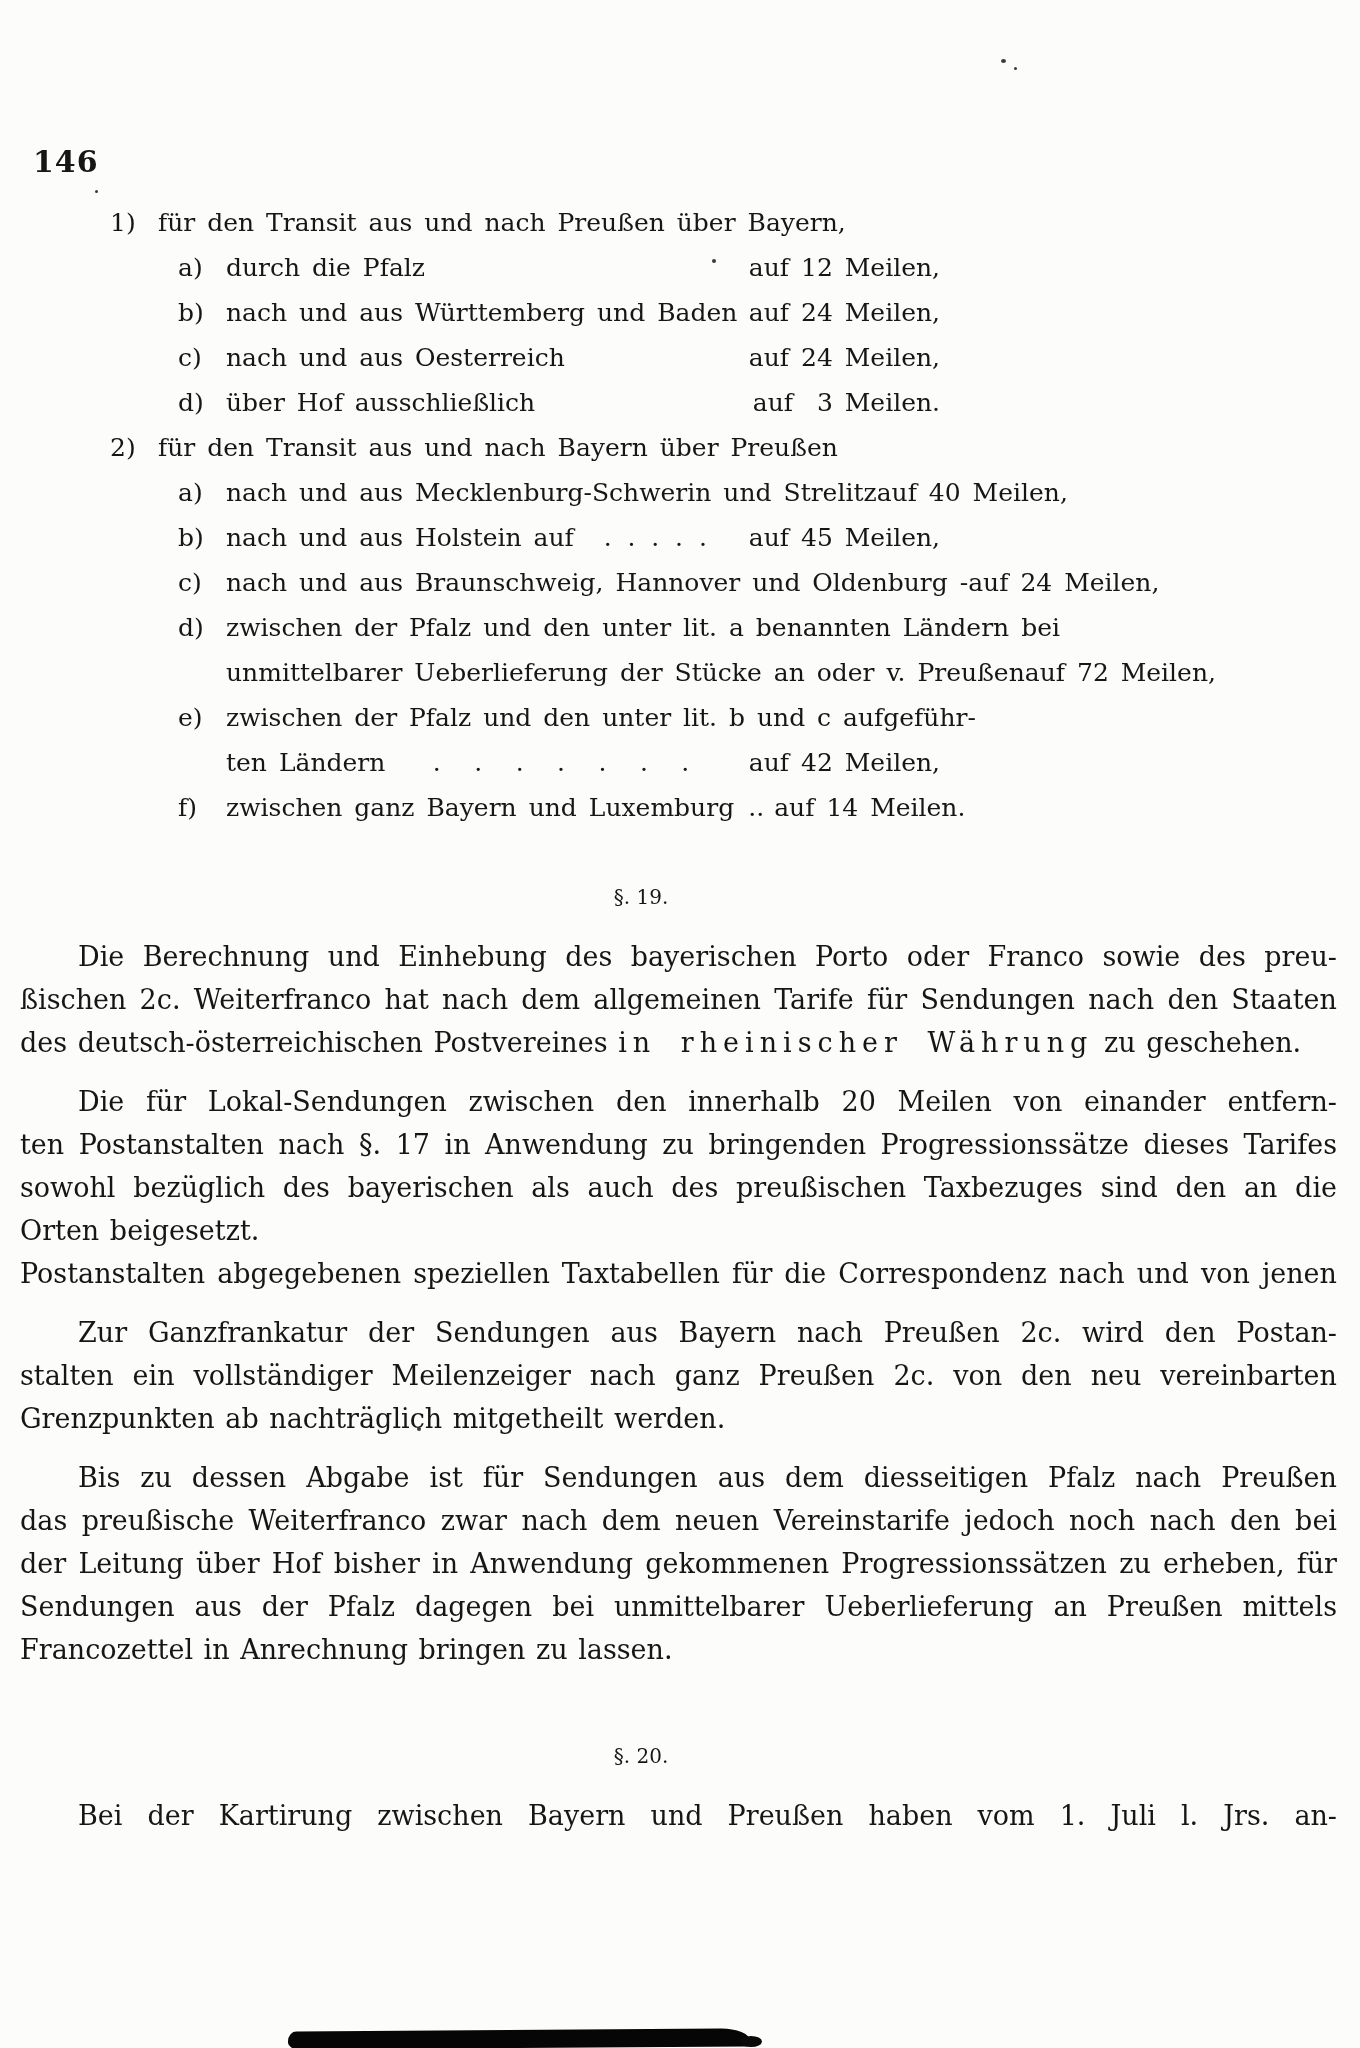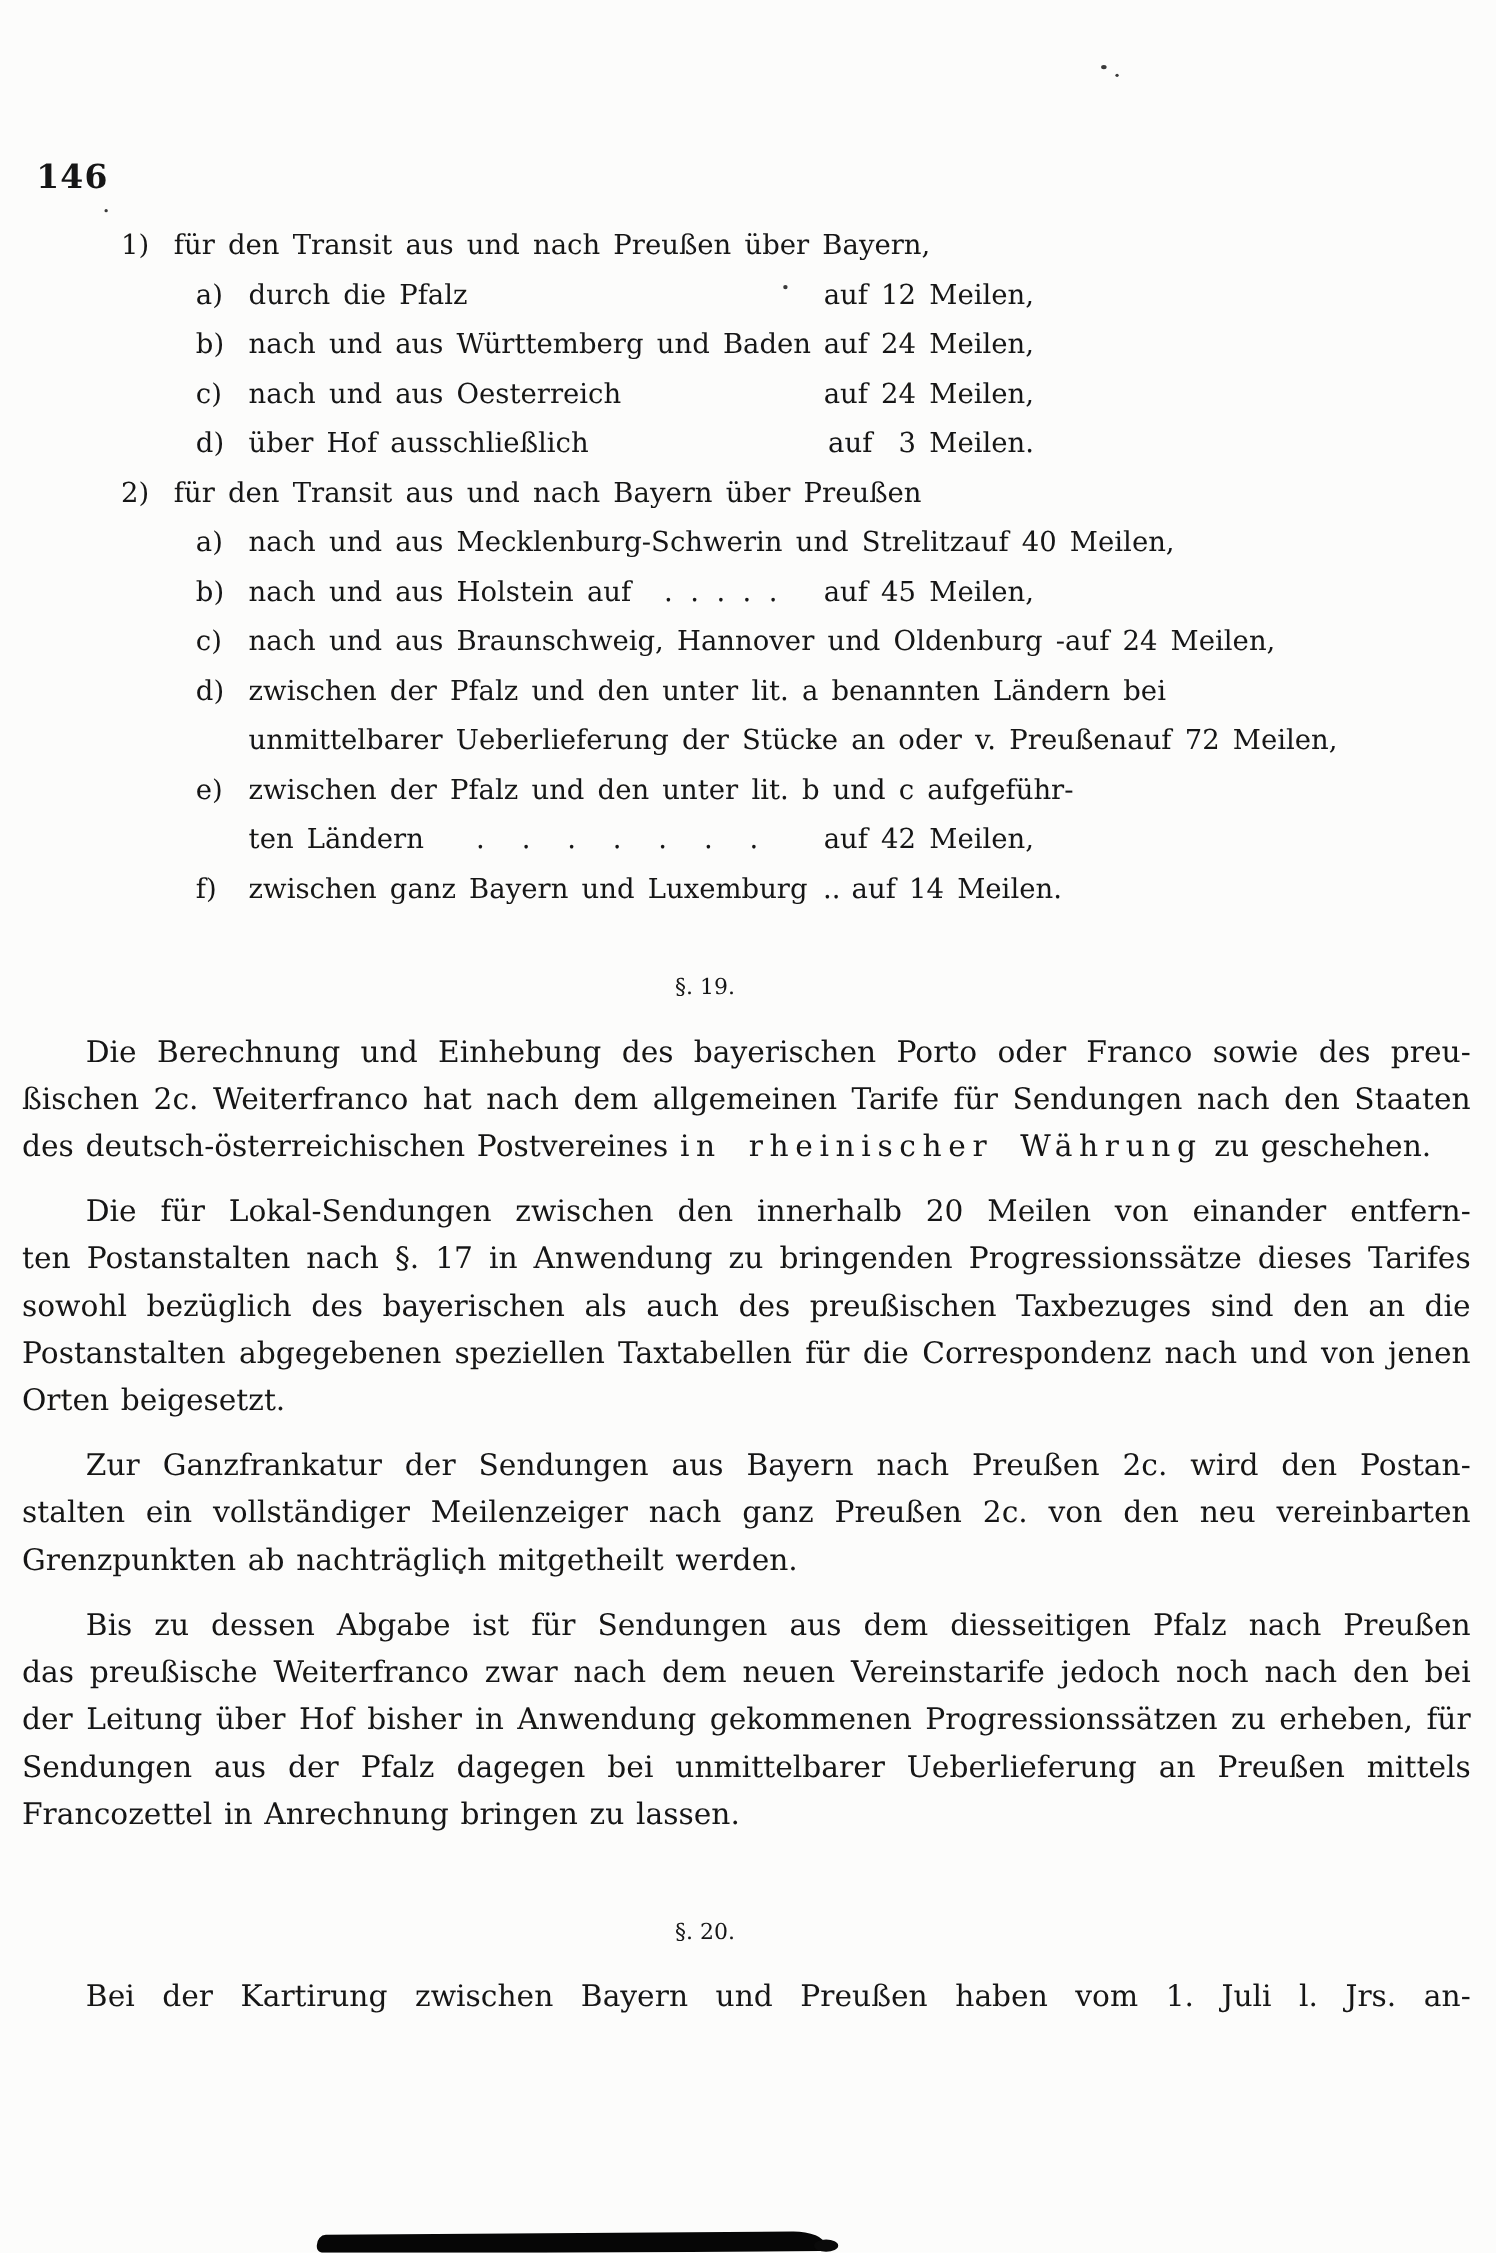--- a/index.html
+++ b/index.html
@@ -207,22 +207,22 @@
         <div class="sec-heading">§. 19.</div>
         <div class="para">
           <div class="line first"><span>Die Berechnung und Einhebung des bayerischen Porto oder Franco sowie des preu-</span></div>
           <div class="line"><span>ßischen 2c. Weiterfranco hat nach dem allgemeinen Tarife für Sendungen nach den Staaten</span></div>
           <div class="line last"><span>des deutsch-österreichischen Postvereines </span><span class="sperr">in rheinischer Währung</span><span> zu geschehen.</span></div>
         </div>
         <div class="para">
           <div class="line first"><span>Die für Lokal-Sendungen zwischen den innerhalb 20 Meilen von einander entfern-</span></div>
           <div class="line"><span>ten Postanstalten nach §. 17 in Anwendung zu bringenden Progressionssätze dieses Tarifes</span></div>
           <div class="line"><span>sowohl bezüglich des bayerischen als auch des preußischen Taxbezuges sind den an die</span></div>
+          <div class="line last"><span>Orten beigesetzt.</span></div>
           <div class="line"><span>Postanstalten abgegebenen speziellen Taxtabellen für die Correspondenz nach und von jenen</span></div>
-          <div class="line last"><span>Orten beigesetzt.</span></div>
         </div>
         <div class="para">
           <div class="line first"><span>Zur Ganzfrankatur der Sendungen aus Bayern nach Preußen 2c. wird den Postan-</span></div>
           <div class="line"><span>stalten ein vollständiger Meilenzeiger nach ganz Preußen 2c. von den neu vereinbarten</span></div>
           <div class="line last"><span>Grenzpunkten ab nachträglich mitgetheilt werden.</span></div>
         </div>
         <div class="para">
           <div class="line first"><span>Bis zu dessen Abgabe ist für Sendungen aus dem diesseitigen Pfalz nach Preußen</span></div>
           <div class="line"><span>das preußische Weiterfranco zwar nach dem neuen Vereinstarife jedoch noch nach den bei</span></div>
           <div class="line"><span>der Leitung über Hof bisher in Anwendung gekommenen Progressionssätzen zu erheben, für</span></div>

